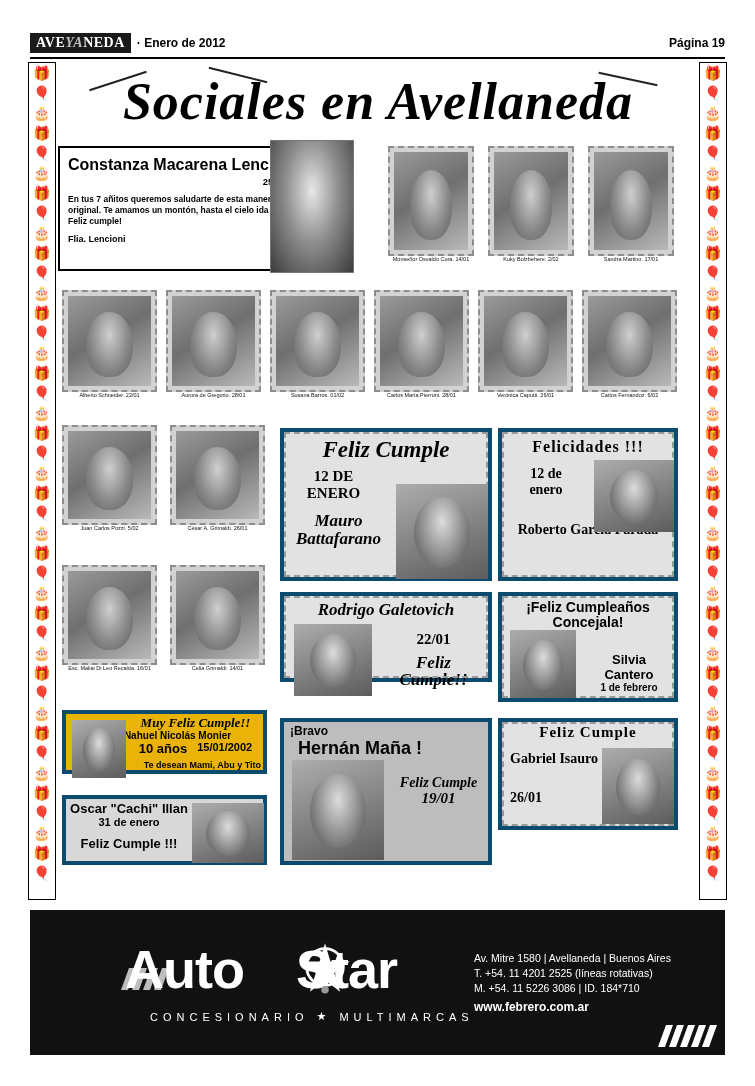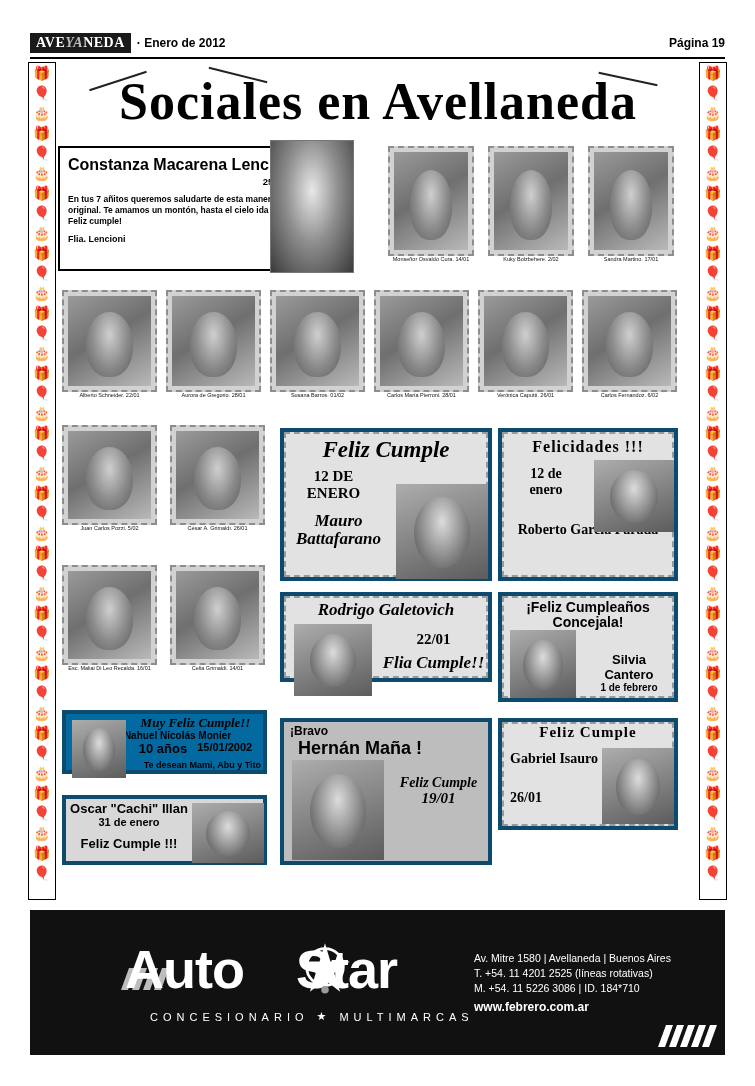--- a/index.html
+++ b/index.html
@@ -42,21 +42,21 @@
     user-select:none;
   }
 
   
   .title-band {
     position:absolute; left:58px; top:66px; width:640px; height:70px;
     display:flex; align-items:center; justify-content:center;
   }
   .title-band .title {
     font-family:"Liberation Serif", serif;
-    font-weight:bold;
+    font-style:italic; font-weight:bold;
     font-size:52px; letter-spacing:1px;
     white-space:nowrap;
   }
   .streamer { position:absolute; border-top:2px solid #222; width:60px; transform:rotate(-18deg); }
 
   
   .content { position:absolute; left:58px; top:140px; width:640px; height:770px; }
 
   
   .stamp {
@@ -250,32 +250,32 @@
     <div class="ptxt" style="font-size:16px; letter-spacing:1px; margin-top:4px; font-family:'Liberation Serif',serif;">Felicidades !!!</div>
     <div class="ptxt" style="font-size:14px; margin-top:10px; width:84px; font-family:'Liberation Serif',serif;">12 de</div>
     <div class="ptxt" style="font-size:14px; width:84px; font-family:'Liberation Serif',serif;">enero</div>
     <div class="ptxt" style="font-size:14px; margin-top:24px; font-family:'Liberation Serif',serif; line-height:16px;">Roberto García Parada</div>
     <div class="mini-ph" style="left:92px; top:28px; width:80px; height:72px;"></div>
   </div>
 
   <div class="panel inner-dash" style="left:222px; top:452px; width:212px; height:90px;">
     <div class="ptitle" style="font-size:17px; margin-top:3px;">Rodrigo Galetovich</div>
     <div class="ptxt" style="font-size:15px; margin-top:12px; margin-left:95px; font-family:'Liberation Serif',serif;">22/01</div>
-    <div class="ptitle" style="font-size:17px; margin-top:6px; margin-left:95px; line-height:17px;">Flia Cumple!!</div>
+    <div class="ptitle" style="font-size:17px; margin-top:6px; margin-left:95px; line-height:17px;">Feliz Cumple!!</div>
     <div class="mini-ph" style="left:10px; top:28px; width:78px; height:72px;"></div>
   </div>
 
   <div class="panel inner-dash" style="left:440px; top:452px; width:180px; height:110px;">
     <div class="ptxt" style="font-size:14px; line-height:15px; margin-top:2px;">¡Feliz Cumpleaños Concejala!</div>
     <div class="ptxt" style="font-size:13px; margin-top:22px; margin-left:82px; line-height:15px;">Silvia Cantero</div>
     <div class="ptxt" style="font-size:10px; margin-left:82px;">1 de febrero</div>
     <div class="mini-ph" style="left:8px; top:34px; width:66px; height:68px;"></div>
   </div>
 
-  <div class="panel" style="left:4px; top:570px; width:205px; height:64px; background:#0369a1;">
+  <div class="panel" style="left:4px; top:570px; width:205px; height:64px; background:#eab308;">
     <div class="ptitle" style="font-size:13px; margin-left:62px;">Muy Feliz Cumple!!</div>
     <div class="ptxt" style="font-size:10px; margin-left:26px;">Nahuel Nicolás Monier</div>
     <div style="margin-left:62px; display:flex; justify-content:center; gap:10px; font-weight:bold;">
       <span style="font-size:13px;">10 años</span>
       <span style="font-size:11px;">15/01/2002</span>
     </div>
     <div class="ptxt" style="font-size:9px; margin-left:62px; margin-top:4px;text-align:right;">Te desean Mami, Abu y Tito</div>
     <div class="mini-ph" style="left:6px; top:6px; width:54px; height:58px;"></div>
   </div>
 

